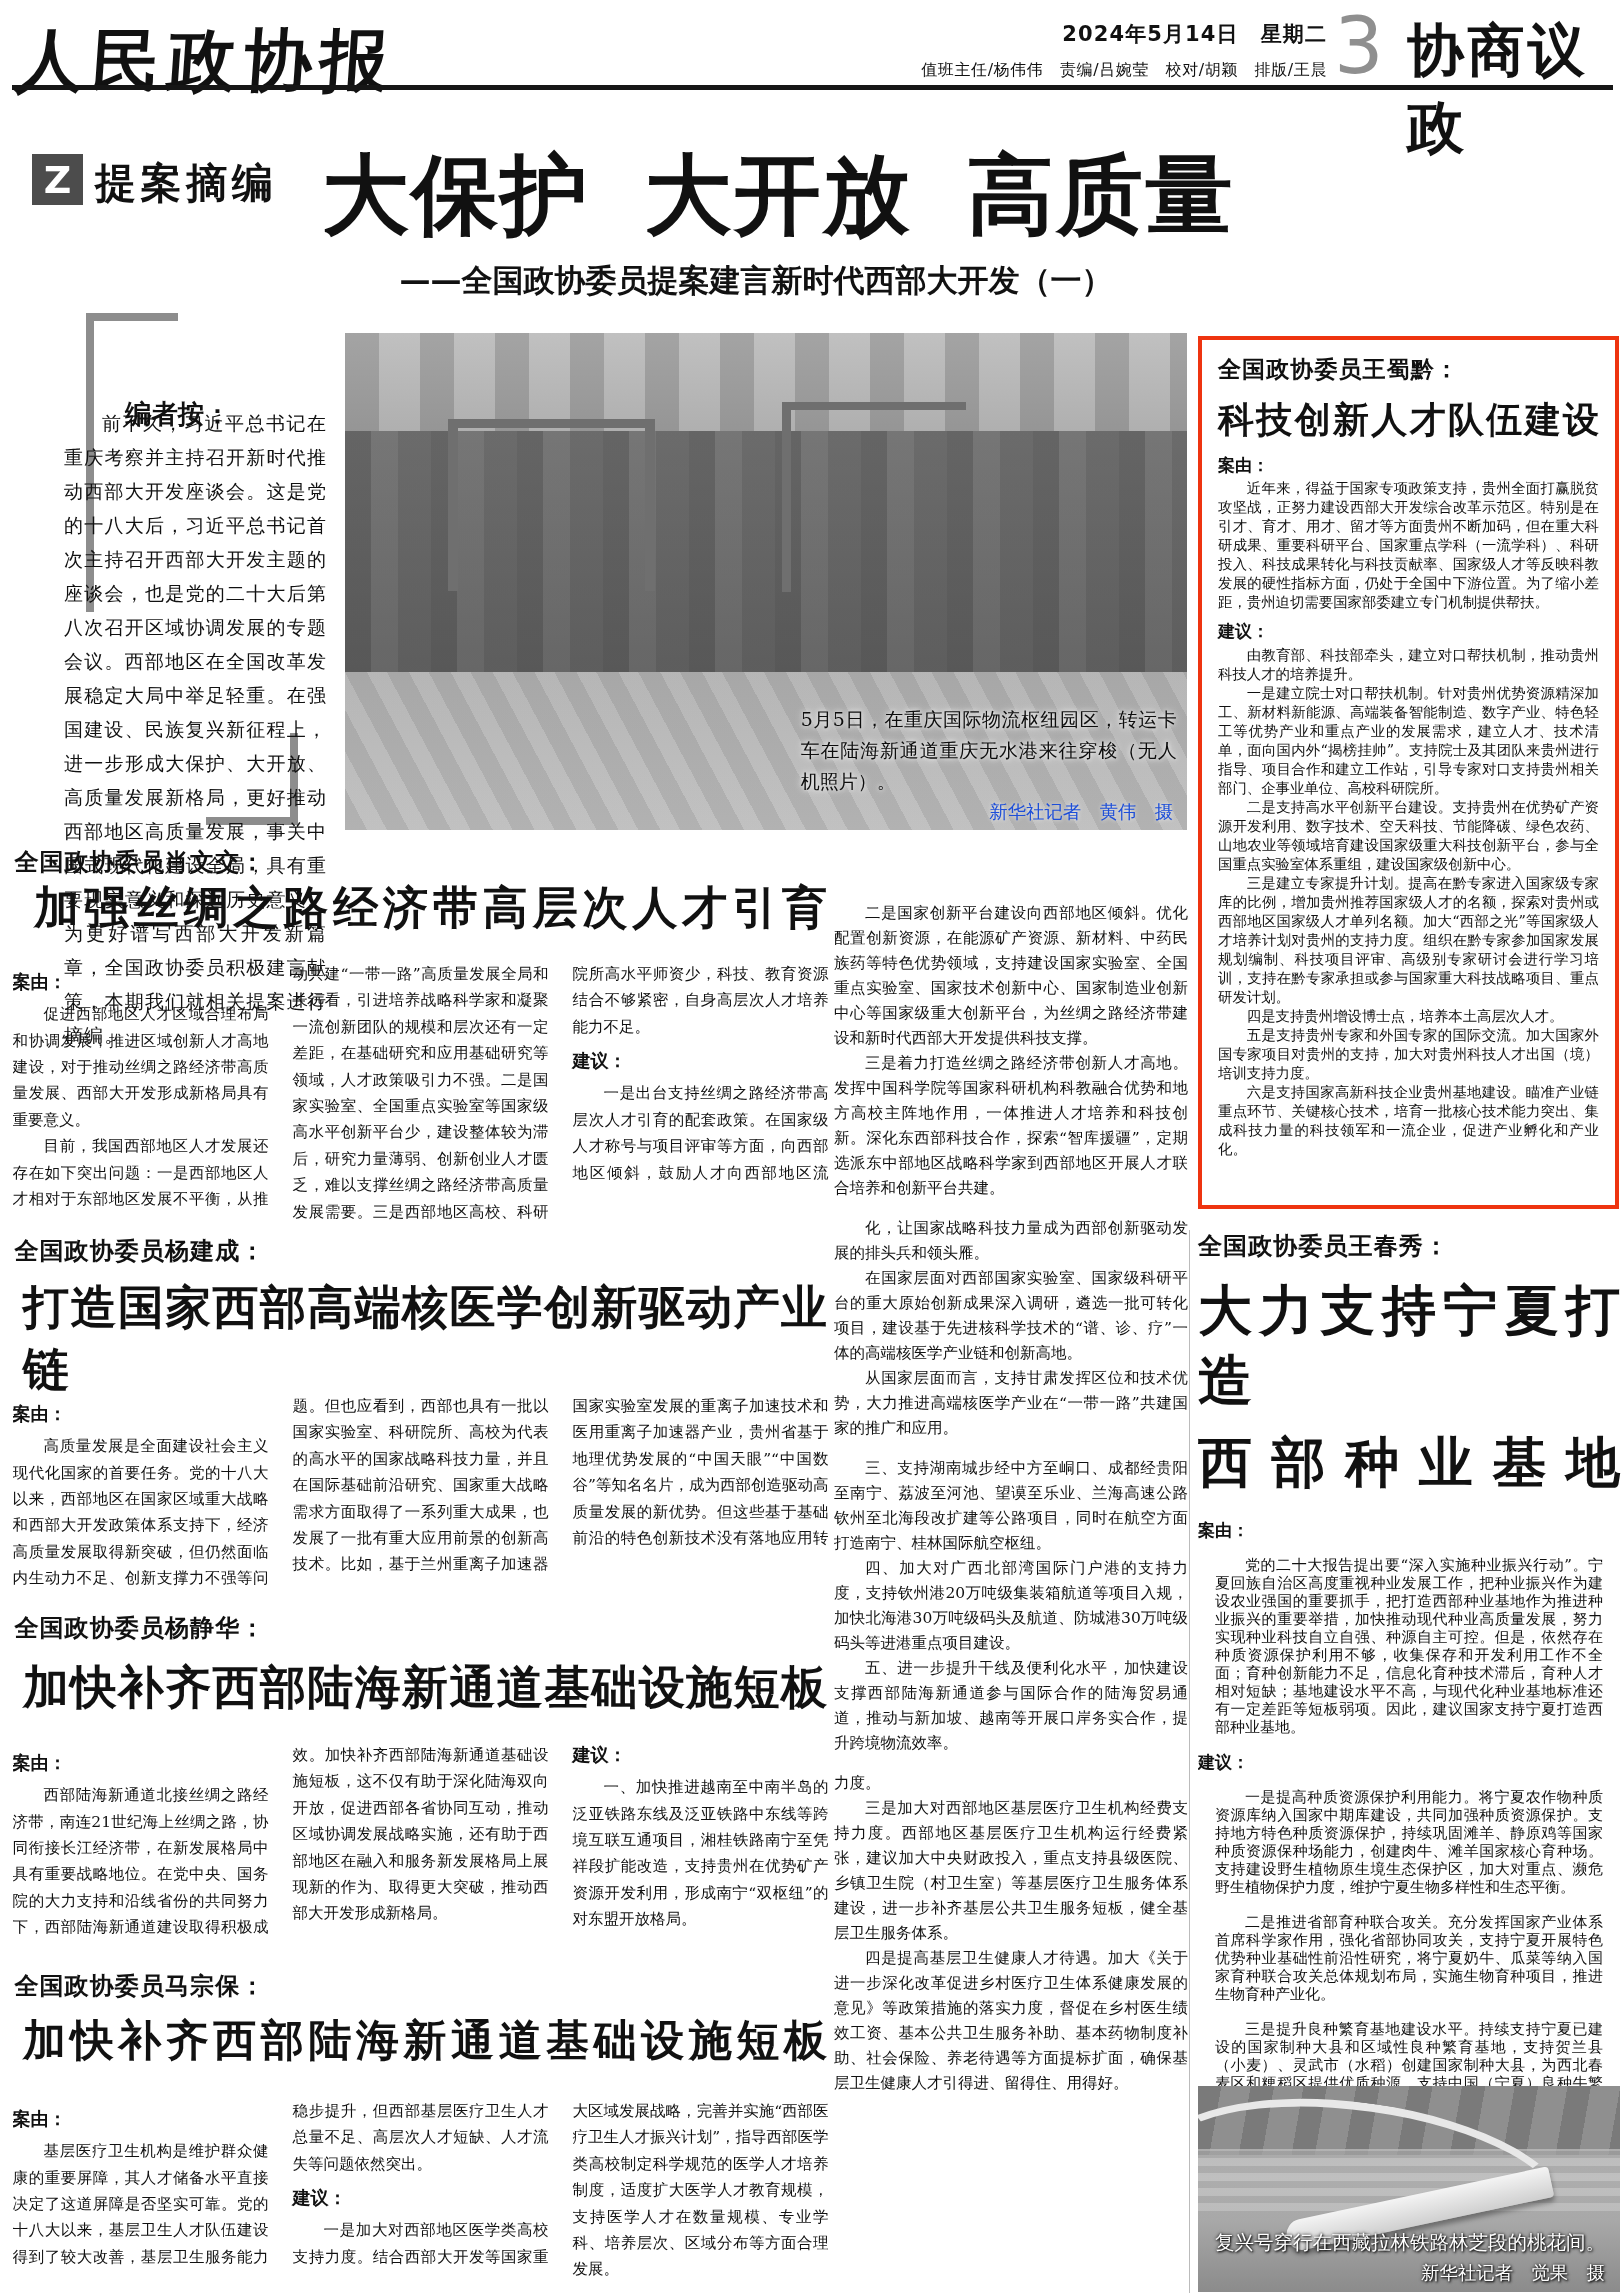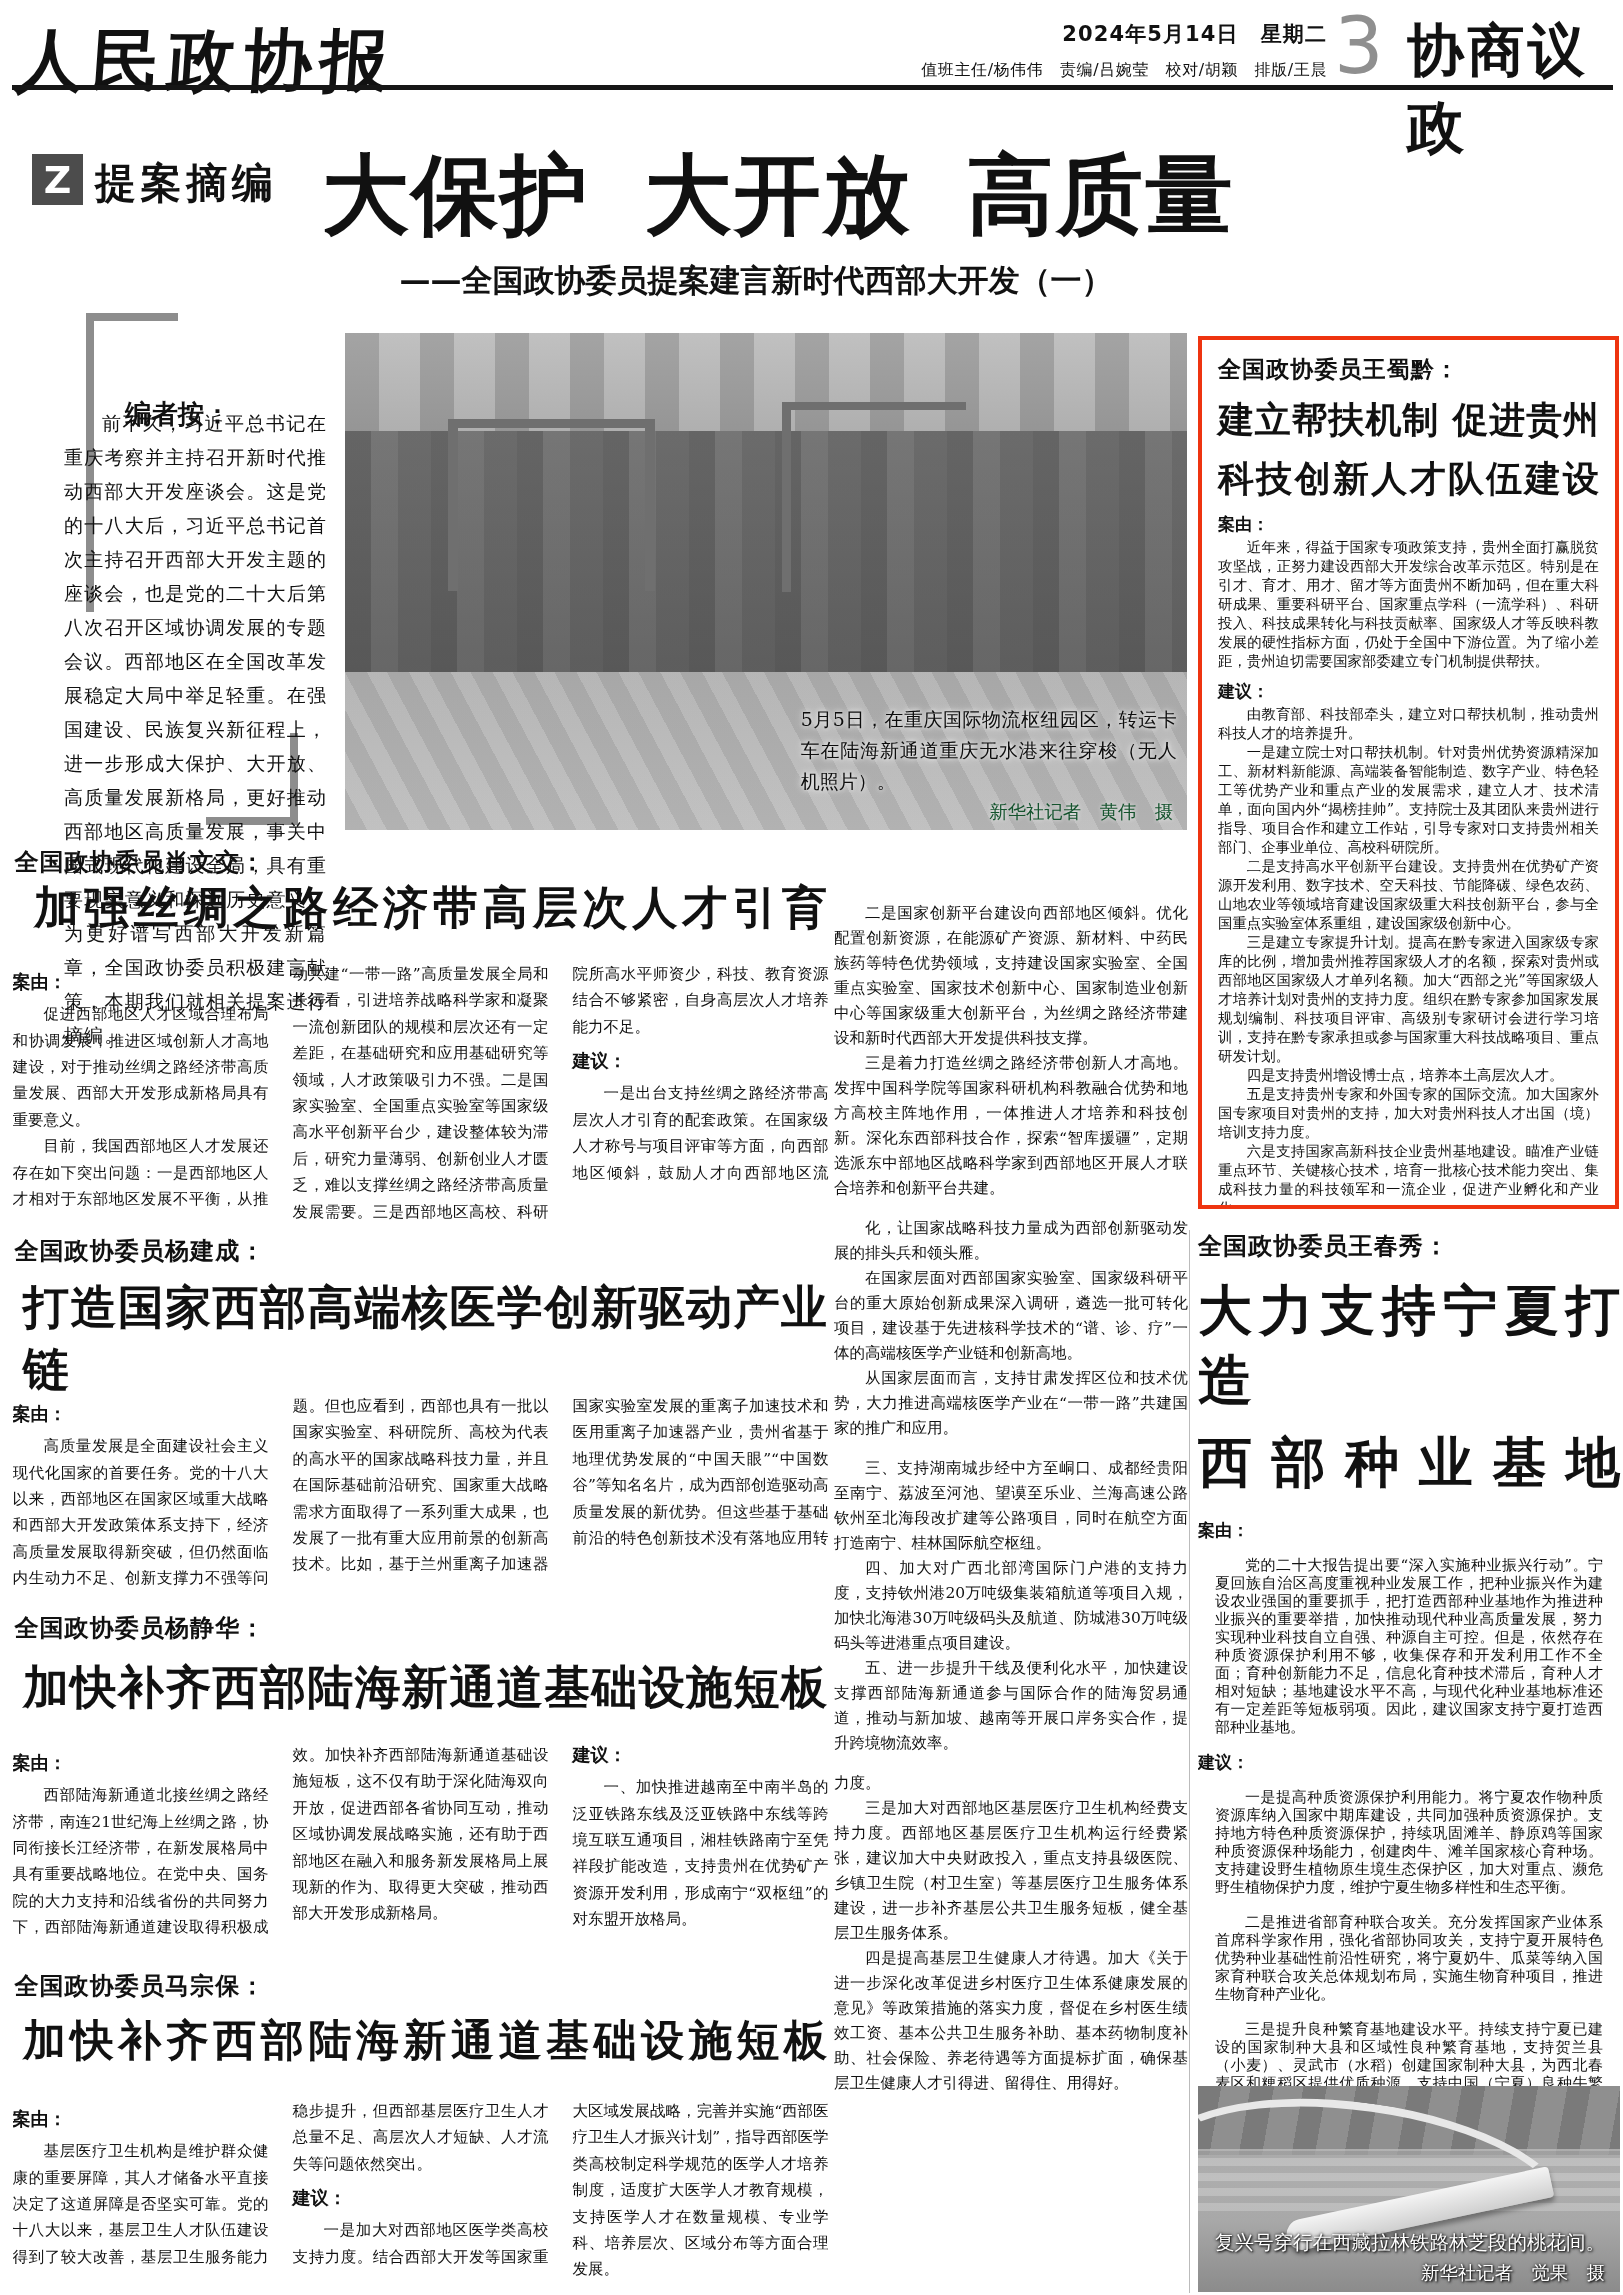--- a/index.html
+++ b/index.html
@@ -39,21 +39,21 @@
   .ph-yard{position:absolute;left:0;top:98px;width:100%;height:247px;
            background:repeating-linear-gradient(90deg,#8e8e8e 0 26.4px,#a6a6a6 26.4px 53px,#979797 53px 86px),
            linear-gradient(#b5b5b5,#9d9d9d);background-blend-mode:multiply;}
   .ph-crane{position:absolute;background:#6f6f6f;}
   .ph-road{position:absolute;left:0;bottom:0;width:100%;height:158px;
            background:repeating-linear-gradient(62deg,#d0d0d0 0 19.5px,#e2e2e2 19.5px 37px),
            linear-gradient(#cdcdcd,#dadada);background-blend-mode:multiply;}
   .photo1-caption{position:absolute;right:10.3px;bottom:33px;width:376px;font-size:19px;
                   line-height:31px;text-align:justify;color:#0d0d0d;
                   text-shadow:0 0 4.6px #f3f3f3,0 0 8px #f3f3f3;}
-  .photo1-credit{position:absolute;right:13.8px;bottom:5.7px;font-size:18.4px;color:#14532d;
+  .photo1-credit{position:absolute;right:13.8px;bottom:5.7px;font-size:18.4px;color:#1d4ed8;
                  text-shadow:0 0 4.6px #f3f3f3;}
   
   .byline{font-family:"DejaVu Sans",sans-serif;font-weight:bold;font-size:24px;letter-spacing:1.1px;}
   .art-title{font-weight:bold;font-family:"DejaVu Serif",serif;
              text-align:justify;text-align-last:justify;}
   .lbl{display:block;font-family:"DejaVu Sans",sans-serif;font-weight:bold;font-size:18px;
        margin:8px 0 5.7px 0;text-indent:0;}
   .bodytext p{margin:0;text-indent:2em;text-align:justify;}
   
   .a-body{column-gap:24px;font-size:15.5px;line-height:26.4px;overflow:hidden;}
@@ -141,21 +141,20 @@
   <div class="ph-crane" style="left:300px;top:86px;width:10.3px;height:172px;"></div>
   <div class="ph-crane" style="left:437px;top:69px;width:9.2px;height:190px;"></div>
   <div class="ph-crane" style="left:437px;top:69px;width:184px;height:8px;"></div>
   <div class="ph-road"></div>
   <div class="photo1-caption">5月5日，在重庆国际物流枢纽园区，转运卡车在陆海新通道重庆无水港来往穿梭（无人机照片）。</div>
   <div class="photo1-credit">新华社记者　黄伟　摄</div>
 </div>
 
 <div class="abs redbox">
   <div class="byline">全国政协委员王蜀黔：</div>
-  <div class="hl-title">建立帮扶机制 促进贵州</div>
   <div class="hl-title">科技创新人才队伍建设</div>
   <div class="hl-body">
     <span class="lbl">案由：</span>
     <p>近年来，得益于国家专项政策支持，贵州全面打赢脱贫攻坚战，正努力建设西部大开发综合改革示范区。特别是在引才、育才、用才、留才等方面贵州不断加码，但在重大科研成果、重要科研平台、国家重点学科（一流学科）、科研投入、科技成果转化与科技贡献率、国家级人才等反映科教发展的硬性指标方面，仍处于全国中下游位置。为了缩小差距，贵州迫切需要国家部委建立专门机制提供帮扶。</p>
     <span class="lbl">建议：</span>
     <p>由教育部、科技部牵头，建立对口帮扶机制，推动贵州科技人才的培养提升。</p>
     <p>一是建立院士对口帮扶机制。针对贵州优势资源精深加工、新材料新能源、高端装备智能制造、数字产业、特色轻工等优势产业和重点产业的发展需求，建立人才、技术清单，面向国内外“揭榜挂帅”。支持院士及其团队来贵州进行指导、项目合作和建立工作站，引导专家对口支持贵州相关部门、企事业单位、高校科研院所。</p>
     <p>二是支持高水平创新平台建设。支持贵州在优势矿产资源开发利用、数字技术、空天科技、节能降碳、绿色农药、山地农业等领域培育建设国家级重大科技创新平台，参与全国重点实验室体系重组，建设国家级创新中心。</p>
     <p>三是建立专家提升计划。提高在黔专家进入国家级专家库的比例，增加贵州推荐国家级人才的名额，探索对贵州或西部地区国家级人才单列名额。加大“西部之光”等国家级人才培养计划对贵州的支持力度。组织在黔专家参加国家发展规划编制、科技项目评审、高级别专家研讨会进行学习培训，支持在黔专家承担或参与国家重大科技战略项目、重点研发计划。</p>
     <p>四是支持贵州增设博士点，培养本土高层次人才。</p>

